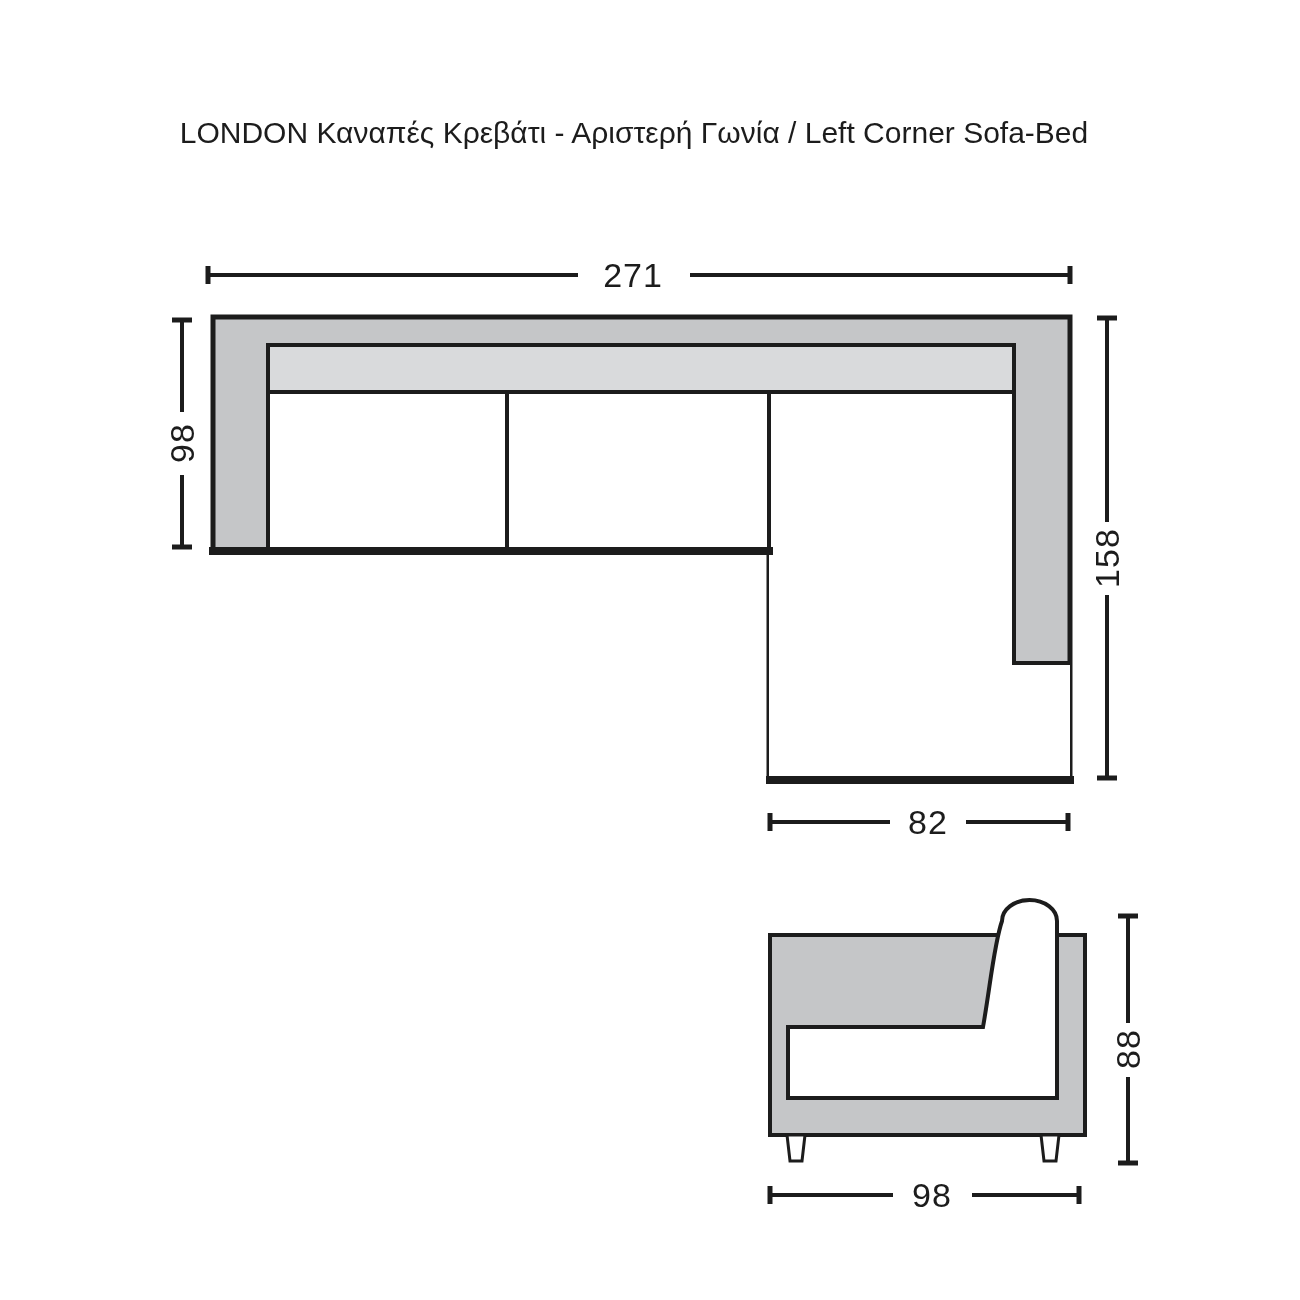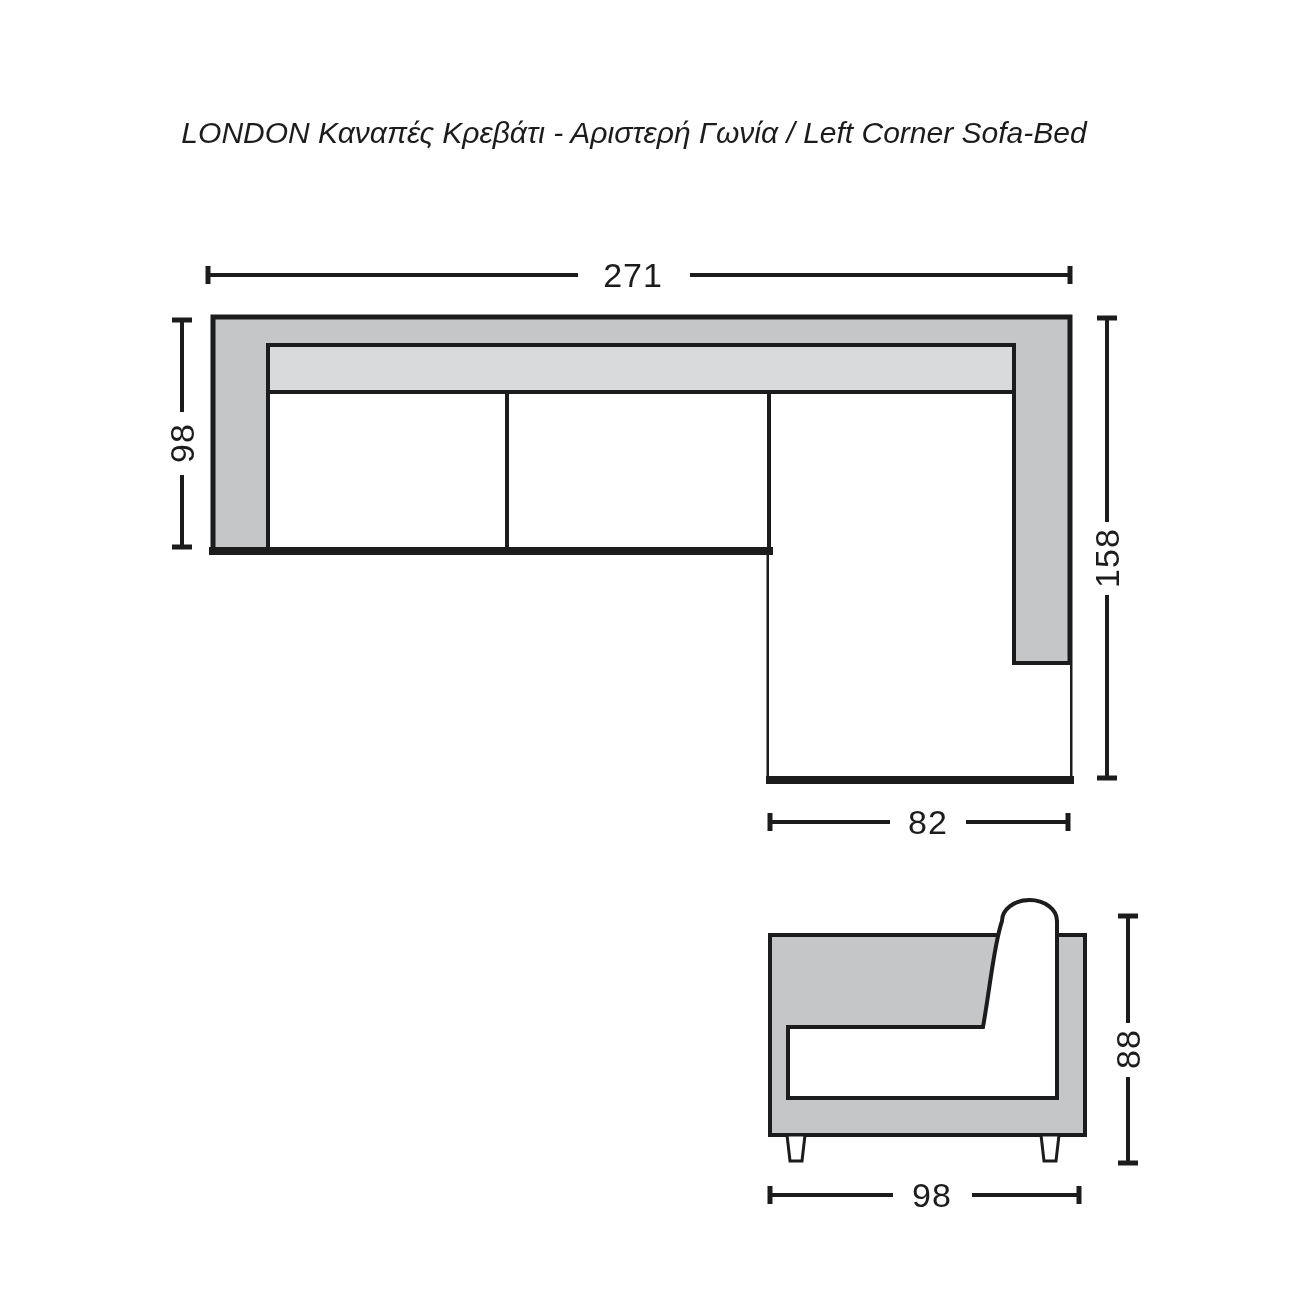--- a/index.html
+++ b/index.html
@@ -1,20 +1,20 @@
 <!DOCTYPE html>
 <html><head>
 <meta charset="utf-8">
 <style>
   html,body{margin:0;padding:0;background:#ffffff;}
   .page{position:relative;width:1300px;height:1300px;background:#fff;overflow:hidden;
         font-family:"Liberation Sans",sans-serif;}
   .title{position:absolute;top:113px;left:0;width:1268px;text-align:center;
          font-size:30px;line-height:40px;color:#1c1c1c;
-         font-family:"Liberation Sans",sans-serif;font-style:italic;}
+         font-family:"Liberation Sans",sans-serif;}
   svg{position:absolute;top:0;left:0;}
   .ln{stroke:#1c1c1c;fill:none;stroke-linecap:butt;}
   .w3{stroke-width:3px;}
   .w4{stroke-width:4px;}
   .w8{stroke-width:8px;}
   .outline4{stroke:#1c1c1c;stroke-width:4px;}
   .outline5{stroke:#1c1c1c;stroke-width:5px;}
   .whitefill{fill:#ffffff;}
   .dim{stroke:#1c1c1c;stroke-width:4px;fill:none;}
   .tick{stroke:#1c1c1c;stroke-width:5px;fill:none;}

